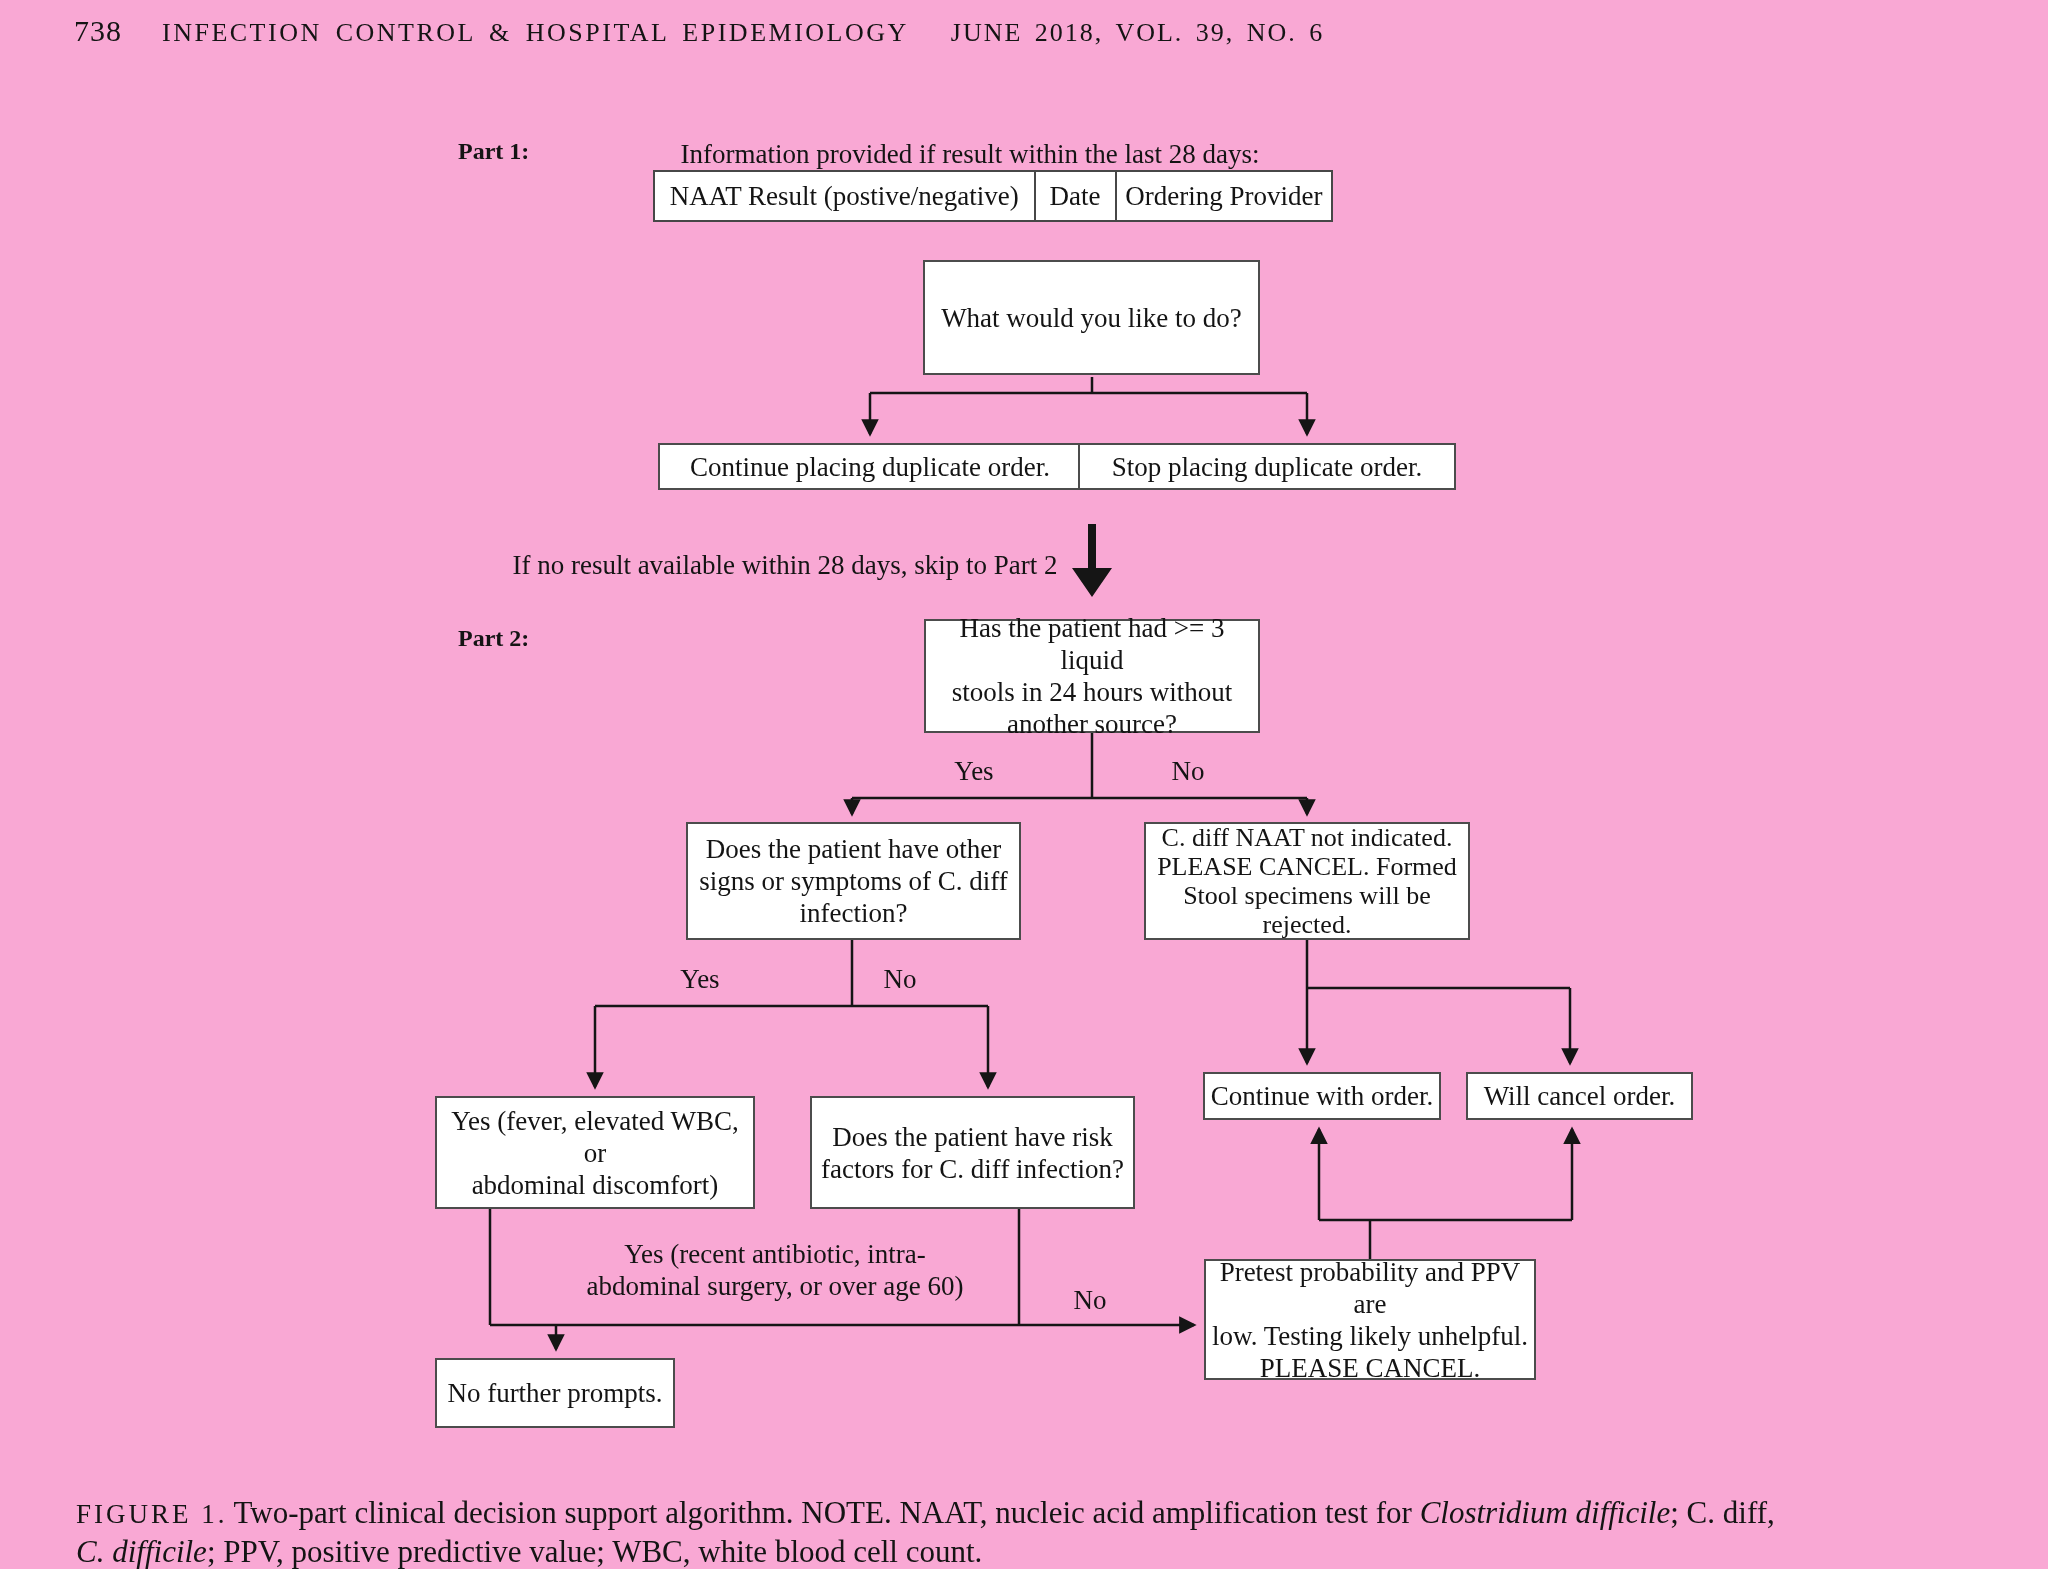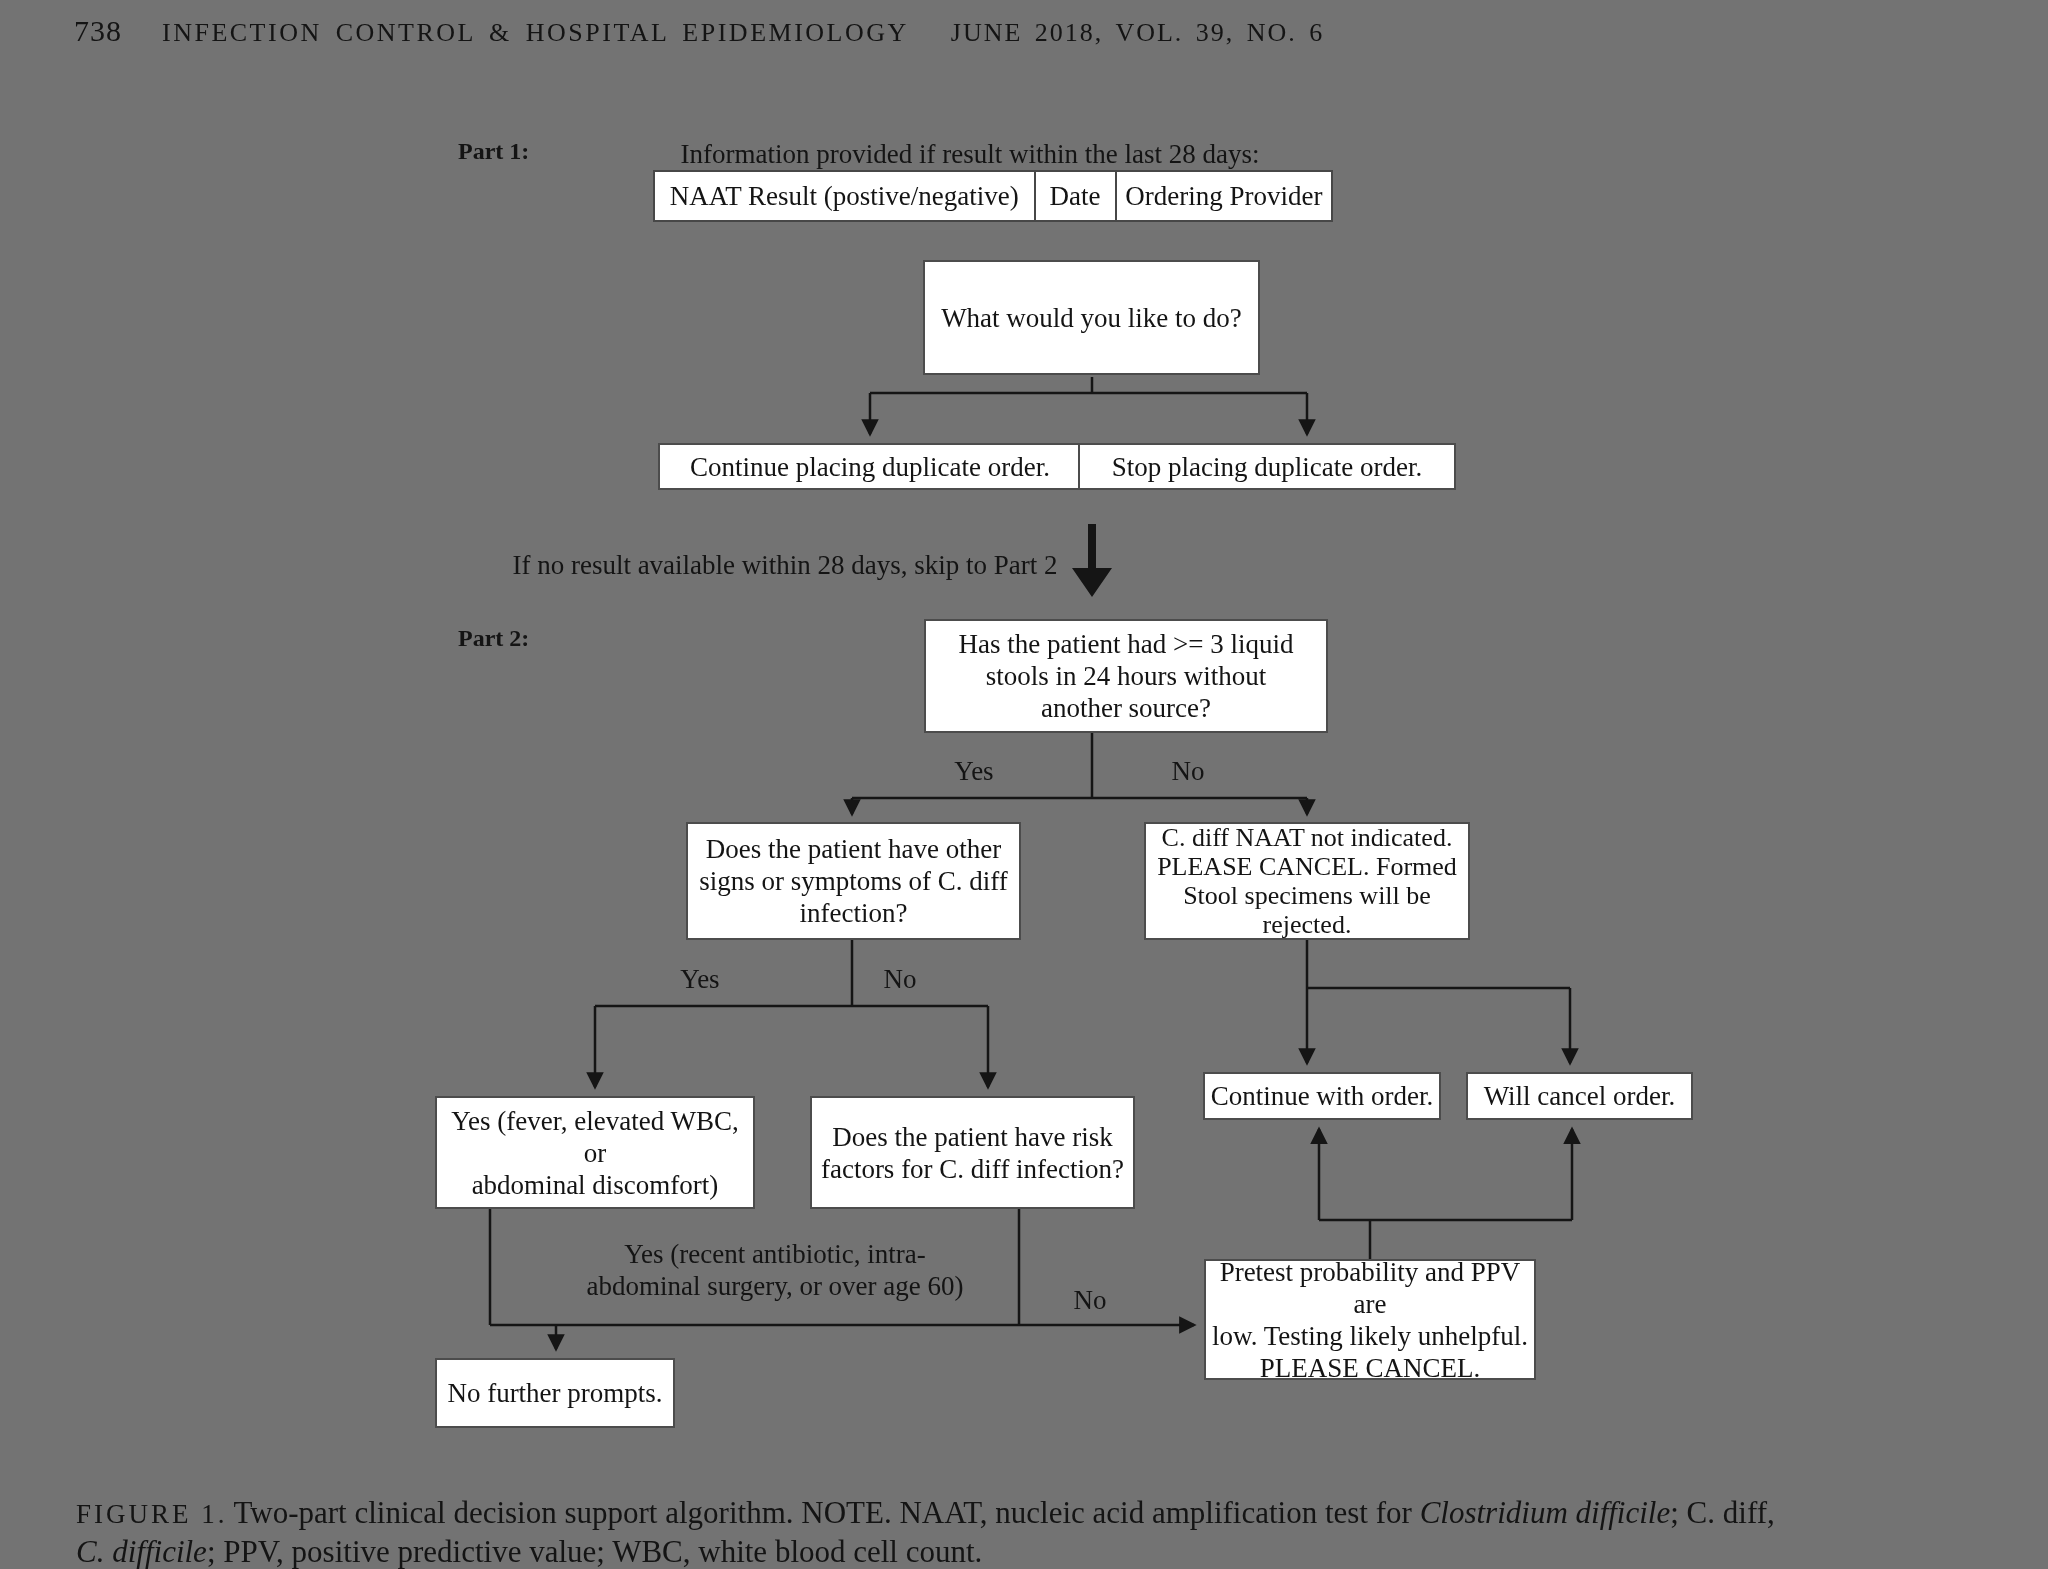--- a/index.html
+++ b/index.html
@@ -1,16 +1,16 @@
 <!DOCTYPE html>
 <html><head>
 <meta charset="utf-8">
 <style>
   html,body{margin:0;padding:0;background:#e8e8e8;}
-  #page{position:relative;width:2048px;height:1569px;background:#737373;overflow:hidden;
+  #page{position:relative;width:2048px;height:1569px;background:#f9a8d4;overflow:hidden;
         font-family:"Liberation Serif","DejaVu Serif",serif;color:#141414;}
   
   #journal-header{position:absolute;left:74px;top:14px;width:1500px;display:flex;align-items:baseline;white-space:nowrap;}
   #page-number{font-size:30px;letter-spacing:1px;}
   #journal-name{font-size:26px;letter-spacing:2.5px;word-spacing:5px;margin-left:40px;}
   #journal-issue{font-size:26px;letter-spacing:2px;word-spacing:4px;margin-left:42px;}
   
   .node{position:absolute;display:flex;align-items:center;justify-content:center;text-align:center;
         border:2px solid #4c4c4c;background:#fff;font-size:27px;line-height:32px;white-space:pre-line;box-sizing:border-box;}
   .label{position:absolute;font-size:27px;line-height:32px;text-align:center;white-space:pre-line;}
@@ -18,21 +18,21 @@
   
   #info-table{position:absolute;left:653px;top:170px;width:680px;height:52px;display:flex;
               border:2px solid #474747;box-sizing:border-box;background:#fff;}
   #info-table .cell{display:flex;align-items:center;justify-content:center;font-size:27px;box-sizing:border-box;}
   #info-table .cell + .cell{border-left:2px solid #474747;}
   .cell-naat{width:56%;} .cell-date{width:12%;} .cell-provider{width:32%;}
   
   #node-what{left:923px;top:260px;width:337px;height:115px;}
   #node-continue-dup{left:658px;top:443px;width:424px;height:47px;}
   #node-stop-dup{left:1078px;top:443px;width:378px;height:47px;}
-  #node-liquid{left:924px;top:619px;width:404px;height:114px;}
+  #node-liquid{left:924px;top:619px;width:336px;height:114px;}
   #node-signs{left:686px;top:822px;width:335px;height:118px;}
   #node-notindicated{left:1144px;top:822px;width:326px;height:118px;font-size:26px;line-height:29px;}
   #node-fever{left:435px;top:1096px;width:320px;height:113px;}
   #node-risk{left:810px;top:1096px;width:325px;height:113px;}
   #node-continue-order{left:1203px;top:1072px;width:238px;height:48px;}
   #node-will-cancel{left:1466px;top:1072px;width:227px;height:48px;}
   #node-pretest{left:1204px;top:1259px;width:332px;height:121px;}
   #node-nofurther{left:435px;top:1358px;width:240px;height:70px;}
   
   #part1-label{left:458px;top:138px;}

